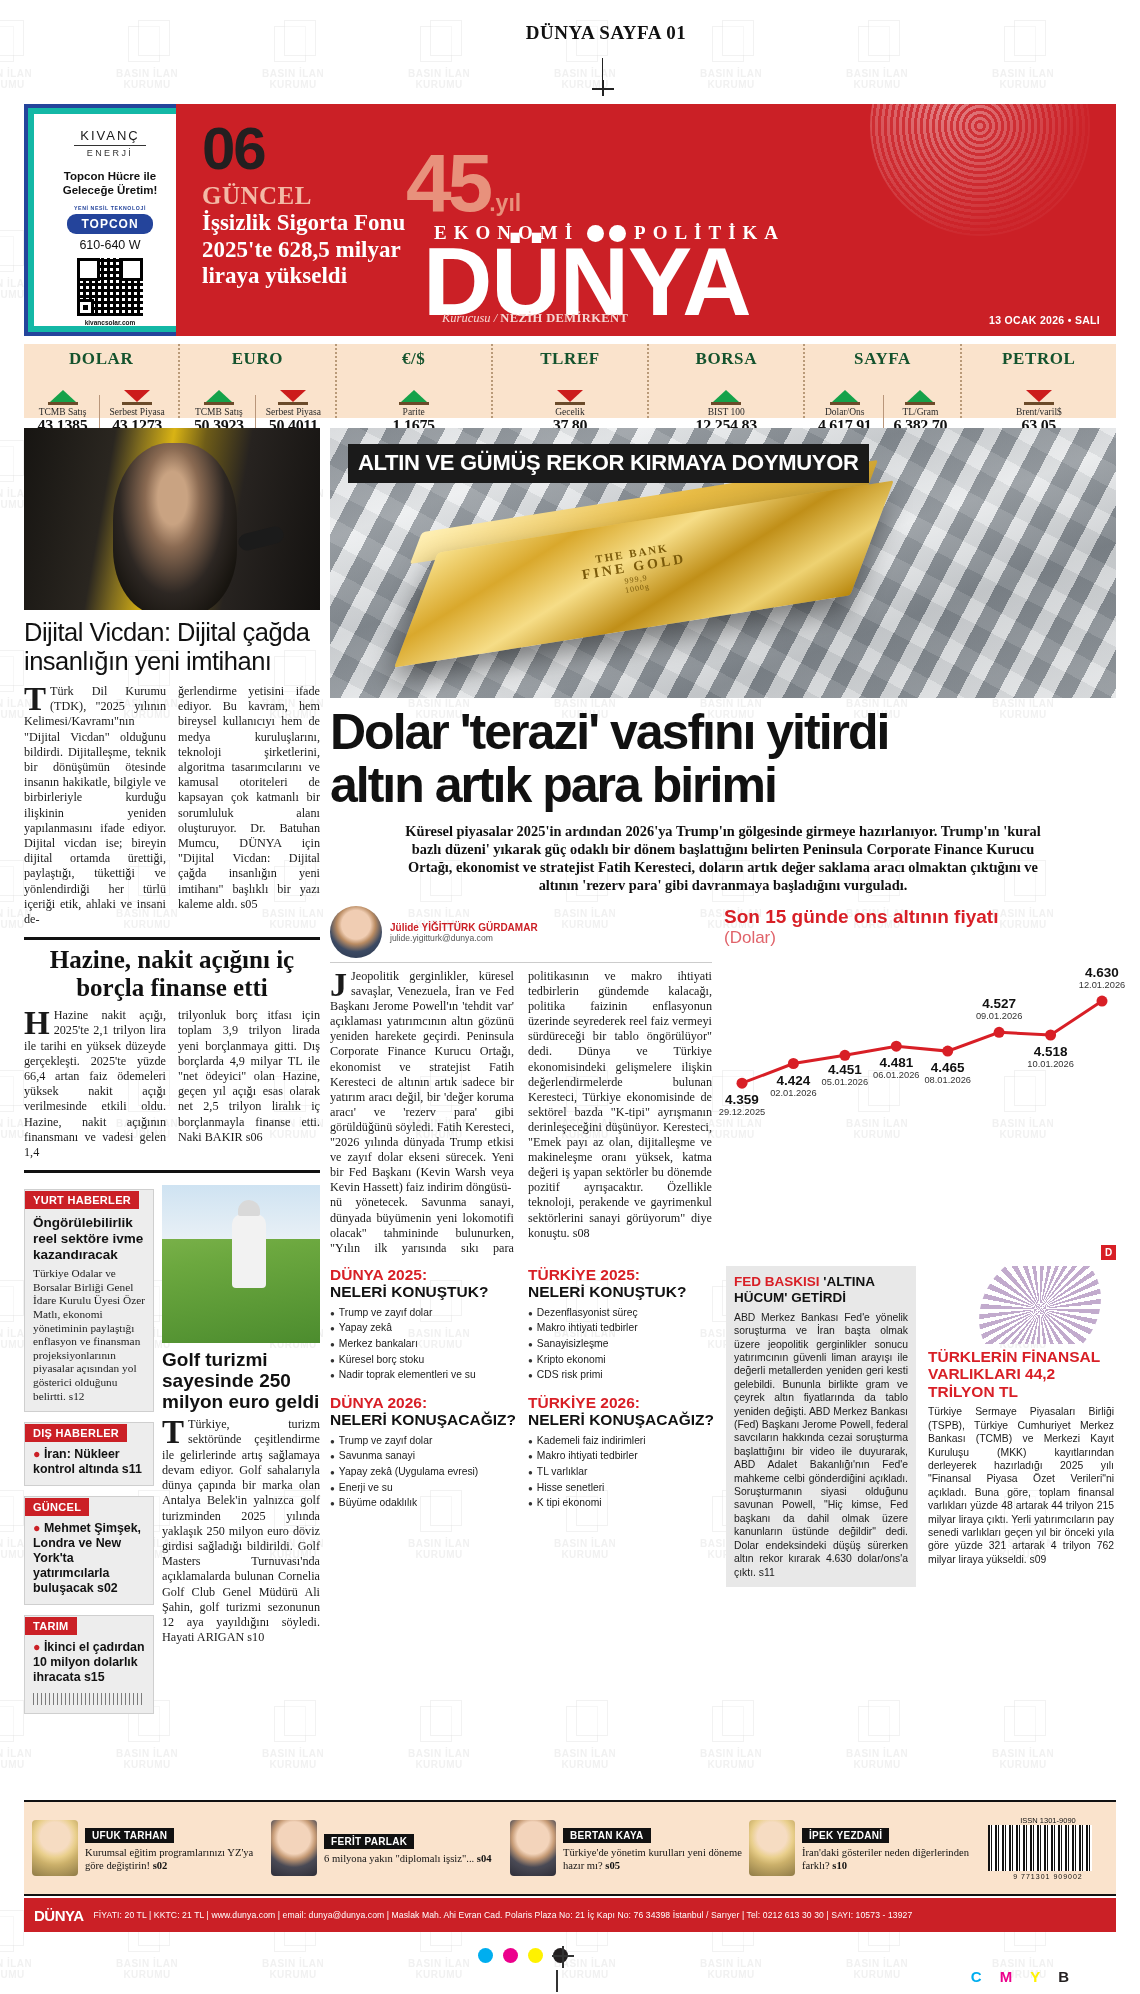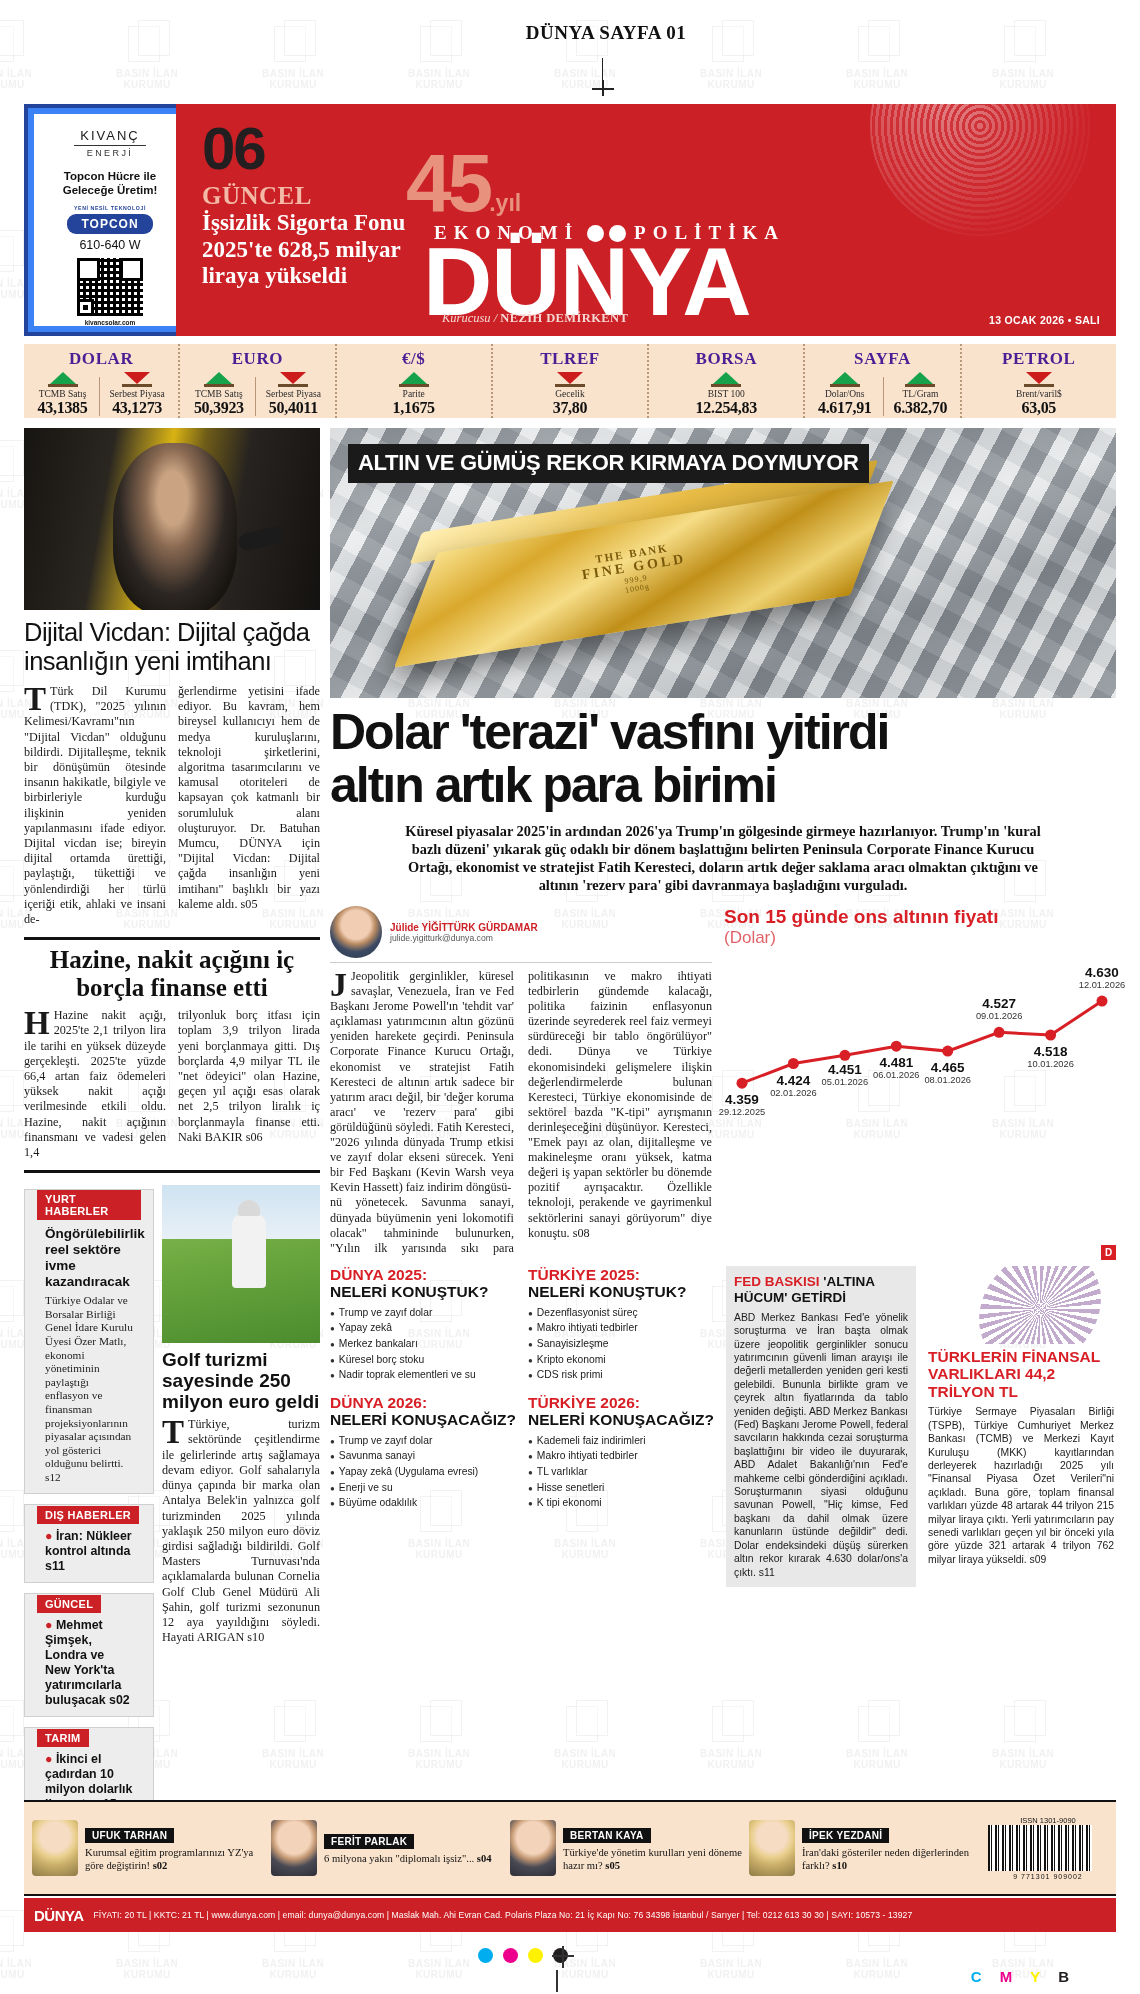--- a/index.html
+++ b/index.html
@@ -21,21 +21,21 @@
   
   .top-strip { position:absolute; top:0; left:0; width:1140px; height:100px; z-index:9;margin-left:36px; }
   .page-id { position:absolute; top:22px; left:0; width:1140px; text-align:center;
     font-family:"Liberation Serif",serif; font-weight:bold; font-size:19px; letter-spacing:.5px; color:#111; }
   .reg-mark { position:absolute; top:58px; left:566px; width:1px; height:26px; background:#222; }
   .reg-cross { position:absolute; top:88px; left:556px; width:22px; height:1.5px; background:#222;}
   .reg-cross2 { position:absolute; top:80px; left:566px; width:1.5px; height:16px; background:#222;}
 
   
   .masthead { position:absolute; left:24px; top:104px; width:1092px; height:232px; z-index:10; }
-  .ad-box { position:absolute; left:0; top:0; width:172px; height:232px; border:4px solid #24449b; background:#3b82f6; }
+  .ad-box { position:absolute; left:0; top:0; width:172px; height:232px; border:4px solid #24449b; background:#14b8a6; }
   .ad-inner { position:absolute; inset:6px; background:#fff; display:flex; flex-direction:column;
      align-items:center; padding-top:14px; }
   .ad-brand { font-family:"Liberation Sans",sans-serif; font-size:13px; letter-spacing:2px; color:#1a1a1a; font-weight:500;}
   .ad-rule { width:72px; height:1.2px; background:#333; margin:2px 0 2px; }
   .ad-sub { font-family:"Liberation Sans",sans-serif; font-size:9px; letter-spacing:2.4px; color:#333; }
   .ad-line { font-family:"Liberation Sans",sans-serif; font-size:11.5px; font-weight:bold; color:#111; text-align:center;
      line-height:14px; margin-top:11px; }
   .ad-tag { font-family:"Liberation Sans",sans-serif; font-size:5.2px; font-weight:bold; letter-spacing:.6px;
      color:#24449b; margin-top:8px; }
   .ad-pill { margin-top:3px; background:#24449b; color:#fff; font-family:"Liberation Sans",sans-serif;
@@ -78,22 +78,22 @@
   .founder b{ font-style:normal; letter-spacing:.4px;}
   .issue-date { position:absolute; right:16px; bottom:10px; font-family:"Liberation Sans",sans-serif;
      font-weight:bold; font-size:10.5px; color:#fff; letter-spacing:.3px;text-align:center;}
 
   
   .ticker { position:absolute; left:24px; top:344px; width:1092px; height:74px;
      background:#fae3cc; display:flex; z-index:10; }
   .tk-group { position:relative; flex:1; display:flex; flex-direction:column; align-items:center;
      padding-top:5px; border-right:2px dotted #b99a78; }
   .tk-group:last-child{ border-right:none; }
-  .tk-name { font-family:"Liberation Serif",serif; font-weight:bold; font-size:17px; color:#4c1d95;
-     letter-spacing:.6px; margin-bottom:2px; }
+  .tk-name { font-family:"Liberation Serif",serif; font-weight:bold; font-size:17px; color:#14532d;
+     letter-spacing:.6px; margin-bottom:20px; }
   .tk-cells { display:flex; gap:0; }
   .tk-cell { padding:0 11px; text-align:center; position:relative; }
   .tk-cell + .tk-cell:before { content:""; position:absolute; left:0; top:6px; bottom:1px; width:1px; background:#b9967a; }
   .arrow { width:0;height:0;border-left:13px solid transparent;border-right:13px solid transparent;margin:1px auto 0;}
   .arrow.up{ border-bottom:12px solid #15a24a; }
   .arrow.down{ border-top:12px solid #cc1c1c; }
   .arrow-base{ width:30px;height:2.5px;background:#6b4b2a;margin:0 auto 2px;}
   .tk-label{ font-family:"Liberation Serif",serif;font-size:9.5px;color:#2a2a2a;margin-top:1px;}
   .tk-val{ font-family:"Liberation Serif",serif;font-weight:bold;font-size:16px;color:#111;letter-spacing:-.3px;}
 
@@ -115,21 +115,21 @@
   .sub-head { font-family:"Liberation Serif",serif; font-weight:bold; font-size:25px; line-height:28px;
      color:#111; text-align:center; }
   .sec-photo { width:100%; height:158px; background:
       linear-gradient(170deg,#8fbf5a 0%,#6ca83f 45%,#4c8c2e 100%);
       position:relative; overflow:hidden; margin-top:6px; }
   .sec-photo .sky{position:absolute;left:0;top:0;width:100%;height:34%;background:linear-gradient(180deg,#cfe3f2,#e8f0f6);}
   .sec-photo .golfer{position:absolute;left:44%;top:18%;width:34px;height:74px;background:#f2f2f2;border-radius:10px 10px 4px 4px;}
   .sec-photo .golfer:after{content:"";position:absolute;left:6px;top:-14px;width:22px;height:16px;border-radius:11px 11px 2px 2px;background:#d9d9d9;}
 
   
-  .yh-box { margin-top:10px; border:1px solid #cfcfcf; background:#ededed; padding:0 12px 8px; }
+  .yh-box { margin-top:10px; border:1px solid #cfcfcf; background:#ededed; padding:0 0 8px; }
   .yh-tag { display:inline-block; background:#cb2026; color:#fff; font-family:"Liberation Sans",sans-serif;
      font-weight:bold; font-size:11px; letter-spacing:.3px; padding:3px 8px; }
   .yh-head { font-family:"Liberation Sans",sans-serif; font-weight:bold; font-size:13.5px; line-height:16px;
      color:#111; padding:6px 8px 0; }
   .yh-body { font-family:Liberation Serif, serif; font-size:11.3px; line-height:13.6px; color:#1c1c1c; padding:4px 8px 0; }
   .yh-item { font-family:"Liberation Sans",sans-serif; font-weight:bold; font-size:12.4px; line-height:15px;
      color:#111; padding:5px 8px 0; }
   .yh-item .bullet { color:#cb2026; }
   .hatch { height:12px; margin:8px 8px 0;
      background:repeating-linear-gradient(90deg,#7a7a7a 0 1.5px, transparent 1.5px 4px); }

